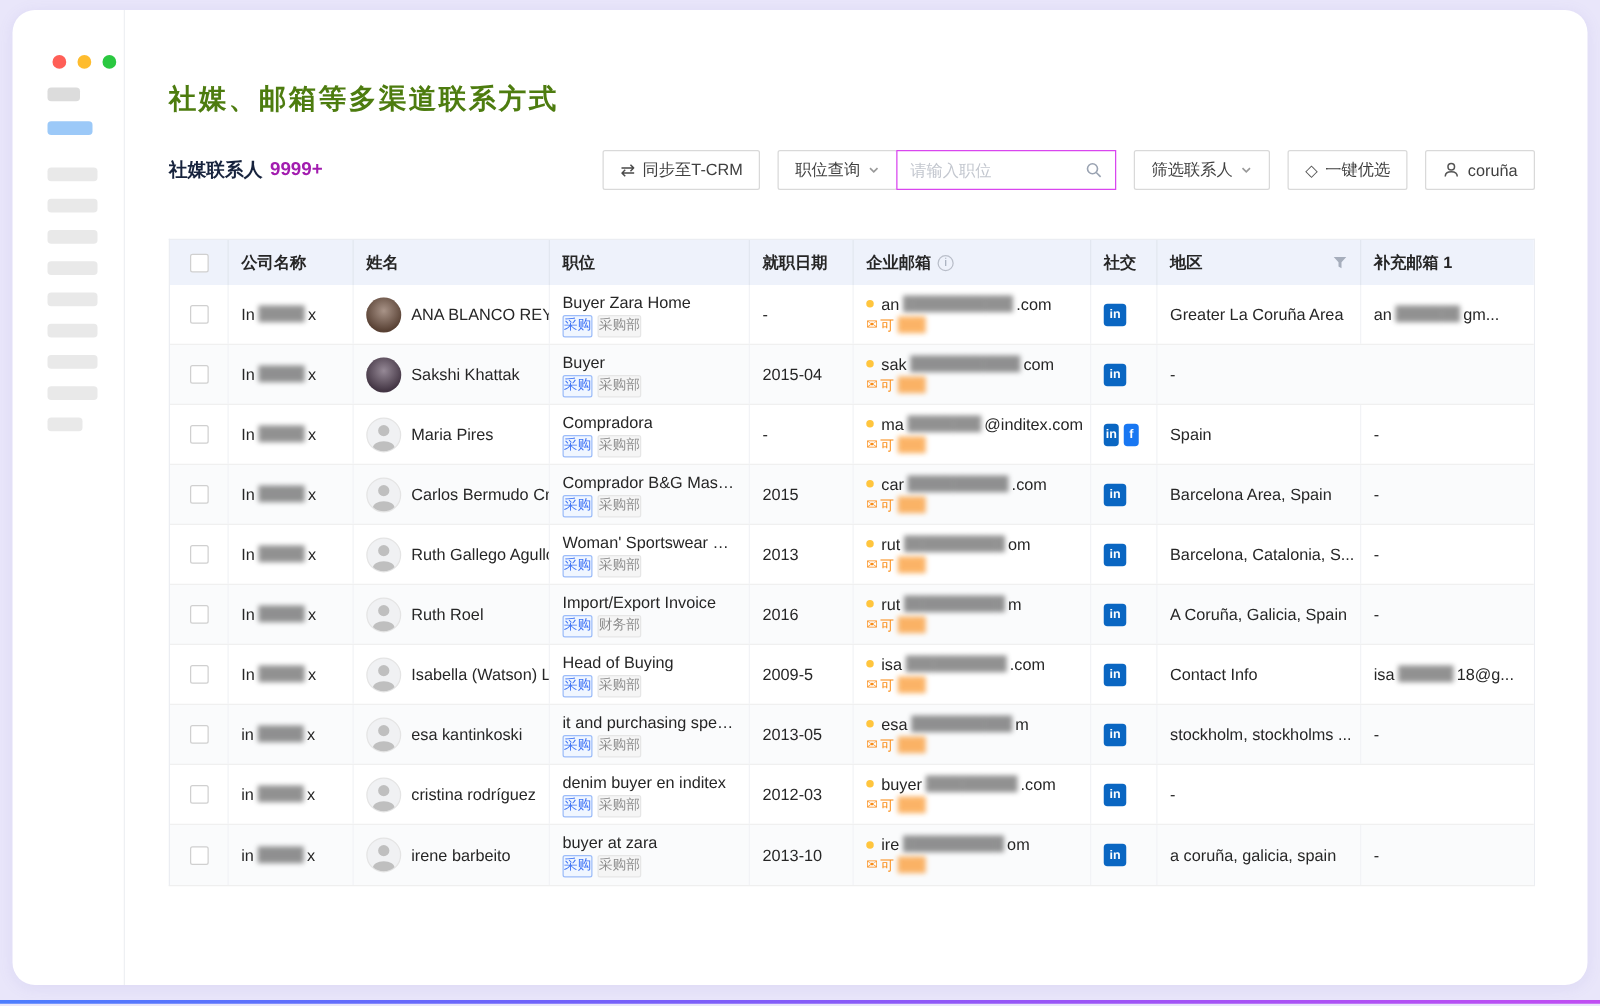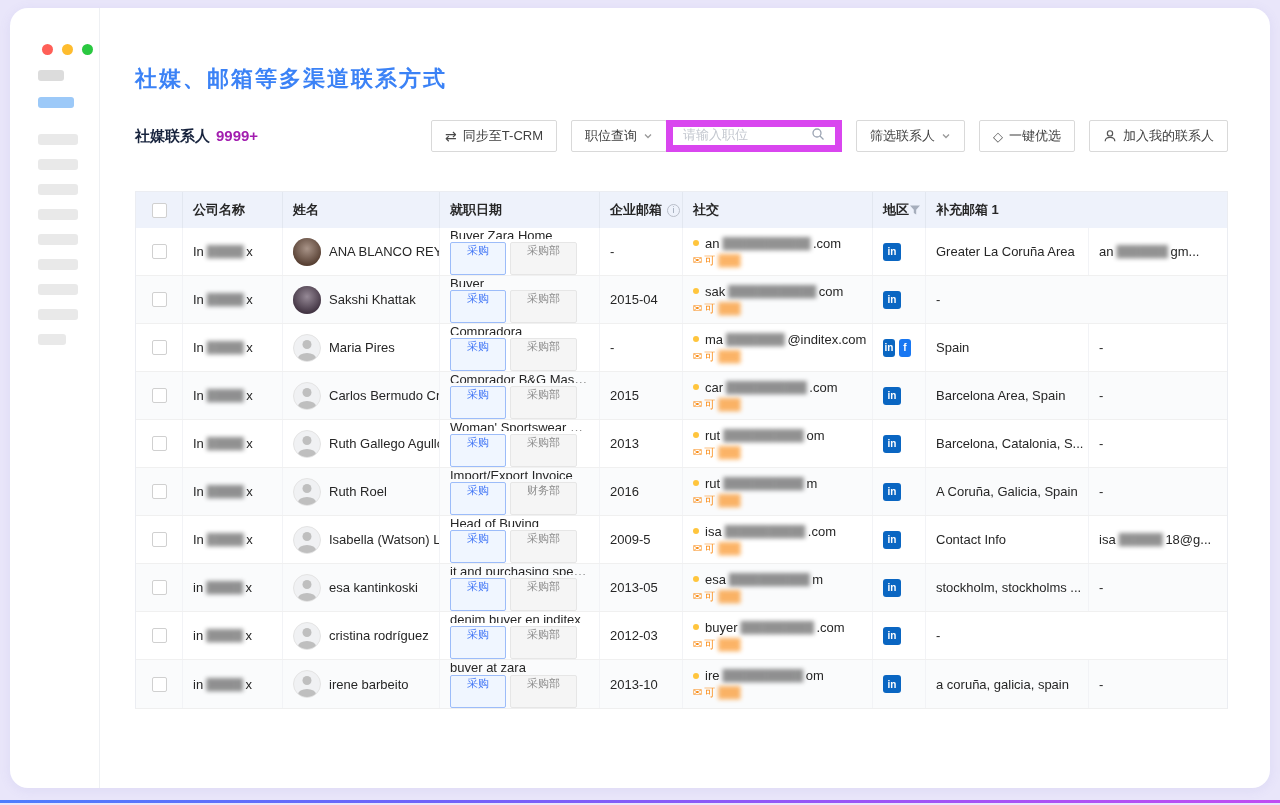--- a/index.html
+++ b/index.html
@@ -13,32 +13,32 @@
   .dot-tl{width:11px;height:11px;border-radius:50%}
   .layout{display:flex;height:100%}
   
   .sidebar{width:90px;border-right:1px solid #eef0f3;padding-top:62px;flex:none}
   .sk{width:40px;height:11px;border-radius:3px;background:#e9e9e9;margin:0 0 14px 28px}
   .sk.s1{width:26px;background:#dcdcdc;margin-bottom:16px}
   .sk.blue{width:36px;background:#9cc9f8;margin-bottom:26px}
   .sk.short{width:28px}
   
   .main{flex:1;padding:56px 0 0 35px}
-  .page-title{font-size:22px;font-weight:700;color:#3b82f6;letter-spacing:2px}
+  .page-title{font-size:22px;font-weight:700;color:#4d7c0f;letter-spacing:2px}
   .toolbar{margin-top:26px;width:1093px;display:flex;align-items:center;justify-content:space-between}
   .tleft{display:flex;align-items:flex-start;font-size:15px;font-weight:700;color:#17233d}
   .count{color:#a21caf;margin-left:6px}
   .tright{display:flex;align-items:center;gap:14px}
   .btn{height:32px;display:inline-flex;align-items:center;gap:6px;padding:0 13px;border:1px solid #d9d9d9;
        border-radius:2px;background:#fff;font-size:13px;color:#404040;cursor:pointer;font-family:inherit;white-space:nowrap}
   .ic-sync{font-size:14px;color:#4a4a4a;line-height:1}
   .ic-dia{font-size:13px;color:#555;line-height:1}
   .igroup{display:flex}
   .btn.select{justify-content:space-between;min-width:92px;color:#404040}
-  .search{height:32px;border:7px solid #d946ef;margin-left:-1px;display:flex;align-items:flex-start;padding:0 10px;
+  .search{height:32px;border:1px solid #d946ef;margin-left:-1px;display:flex;align-items:center;padding:0 10px;
           width:176px;background:#fff}
   .search input{border:0;outline:0;flex:1;font-size:13px;color:#333;min-width:0;font-family:inherit;background:transparent}
   .search input::placeholder{color:#c3c7cf}
   
   .table{margin-top:39px;width:1093px;border:1px solid #ebedf2;border-bottom:1px solid #efefef}
   .thead,.tr{display:grid;grid-template-columns:47px 100px 157px 160px 83px 190px 53px 163px 140px}
   .thead{background:#eef2fb;height:36px}
   .th{display:flex;align-items:center;padding:0 10px;font-size:13px;font-weight:700;color:#262626;
       border-right:1px solid #e2e7f0;white-space:nowrap;overflow:hidden}
   .th:last-child{border-right:none}
@@ -54,21 +54,21 @@
   .avatar.photo::after{content:"";position:absolute;inset:0;
       background:radial-gradient(circle at 50% 38%,rgba(255,255,255,.35),rgba(0,0,0,.28) 72%)}
   .avatar.ph{background:#f0f1f3;border:1px solid #e4e4e4}
   .avatar.ph::before{content:"";position:absolute;top:5px;left:50%;transform:translateX(-50%);
       width:9px;height:9px;border-radius:50%;background:#bfbfbf}
   .avatar.ph::after{content:"";position:absolute;bottom:-3px;left:50%;transform:translateX(-50%);
       width:18px;height:11px;border-radius:50% 50% 0 0;background:#bfbfbf}
   .col-pos,.col-email{flex-direction:column;align-items:flex-start;justify-content:center}
   .pos-title{max-width:140px;overflow:hidden;text-overflow:ellipsis}
   .tagrow{display:flex;gap:4px;margin-top:3px}
-  .tag{font-size:11px;height:33px;line-height:15px;padding:0 16px;border-radius:2px;border:1px solid transparent}
+  .tag{font-size:11px;height:18px;line-height:15px;padding:0 0;border-radius:2px;border:1px solid transparent}
   .tag.blue{color:#3f74f6;border-color:#9cbcf9;background:#f0f6ff}
   .tag.gray{color:#8c8c8c;border-color:#e6e6e6;background:#f5f5f5}
   .email-line{display:flex;align-items:center}
   .dot{width:6px;height:6px;border-radius:50%;background:#ffc53d;margin-right:6px;flex:none}
   .email-badge{display:flex;align-items:center;margin-top:2px;font-size:11px;color:#fa8c16;gap:2px}
   .badge-ic{font-size:11px;line-height:1}
   .mask{filter:blur(2px);opacity:.5;font-size:11px;letter-spacing:-.5px;line-height:1;margin:0 3px}
   .email-badge .mask{opacity:.65;margin:0 1px}
   .sic{width:18px;height:18px;border-radius:3px;display:inline-flex;align-items:center;justify-content:center;
        color:#fff;font-size:10px;font-weight:700;margin-right:4px;cursor:pointer}
@@ -140,37 +140,40 @@
           </button>
           <button class="btn">
             <span class="ic-dia">◇</span>
             <span>一键优选</span>
           </button>
           <button class="btn">
             <svg width="14" height="14" viewBox="0 0 16 16">
                 <circle cx="8" cy="5" r="3" fill="none" stroke="#555" stroke-width="1.4"></circle>
                 <path d="M2.5 14 C2.5 10.5 5 9.5 8 9.5 C11 9.5 13.5 10.5 13.5 14" fill="none" stroke="#555" stroke-width="1.4"></path>
               </svg>
-            <span>加入我的联系人</span>
+            <span>coruña</span>
           </button>
         </div>
       </div>
 
       <div class="table">
         <div class="thead">
           <div class="th col-check">
             <span class="checkbox"></span>
           </div>
           <div class="th">
               <span>公司名称</span>
             </div>
           <div class="th">
               <span>姓名</span>
             </div>
           <div class="th">
+              <span>职位</span>
+            </div>
+          <div class="th">
               <span>就职日期</span>
             </div>
           <div class="th">
             <span>企业邮箱</span>
             <span class="info-ic">i</span>
           </div>
           <div class="th">
               <span>社交</span>
             </div>
           <div class="th">

